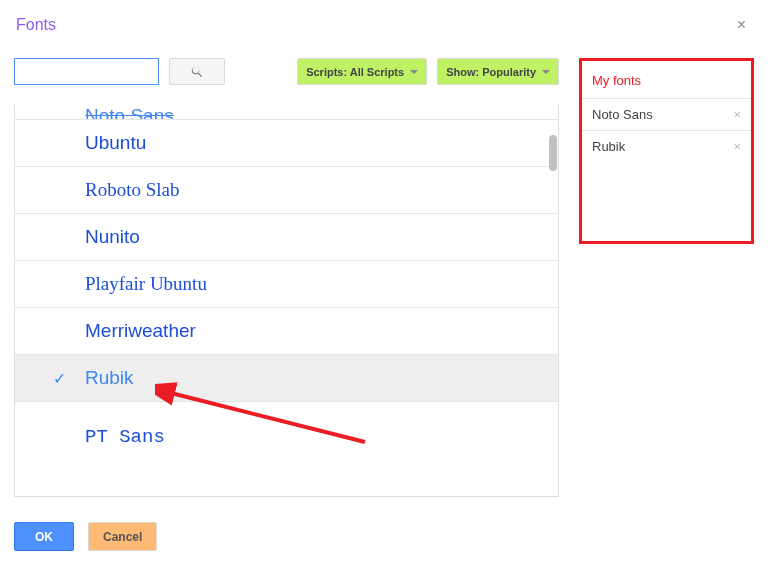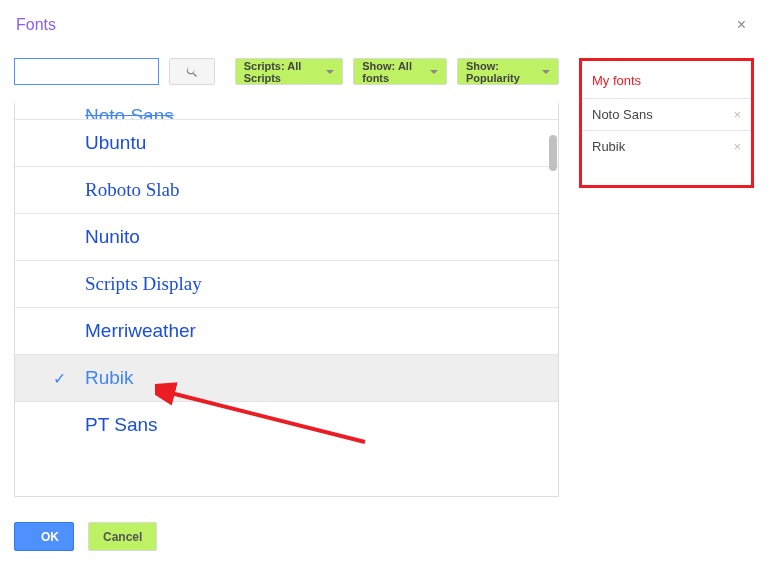--- a/index.html
+++ b/index.html
@@ -141,32 +141,32 @@
     background: #c1c1c1;
     border-radius: 4px;
   }
   
   .f-ubuntu   { font-family: Arial, sans-serif; }
   .f-roboto-slab { font-family: Georgia, serif; }
   .f-nunito   { font-family: Arial, sans-serif; }
   .f-playfair { font-family: Georgia, 'Times New Roman', serif; }
   .f-merri    { font-family: Liberation Sans, sans-serif; }
   .f-rubik    { font-family: Arial, sans-serif; }
-  .f-ptsans   { font-family: Liberation Sans, sans-serif; }
+  .f-ptsans   { font-family: Liberation Mono, monospace; align-items: flex-end; }
   .f-nunitosans{ font-family: Arial, sans-serif; }
 
   .right-col {
     width: 175px;
     margin-left: 20px;
     position: relative;
   }
   .myfonts-box {
     border: 3px solid #ec1c24;
     padding: 0;
-    height: 130px;
+    height: 186px;
   }
   .myfonts-title {
     color: #ec1c24;
     font-size: 13px;
     padding: 12px 10px 10px 10px;
   }
   .myfont-item {
     display: flex;
     justify-content: space-between;
     align-items: center;
@@ -191,30 +191,30 @@
   }
   .btn {
     height: 29px;
     min-width: 60px;
     border-radius: 2px;
     font-size: 12px;
     font-weight: bold;
     cursor: pointer;
     display: inline-flex;
     align-items: center;
-    justify-content: flex-end;
+    justify-content: center;
     padding: 0 14px;
   }
   .btn-primary {
     background: #4d90fe;
     border: 1px solid #3079ed;
     color: #fff;
   }
   .btn-default {
-    background: #bef264;
+    background: #fdba74;
     border: 1px solid #d9d9d9;
     color: #555;
   }
 
   .arrow-annotation {
     position: absolute;
     left: 155px;
     top: 380px;
     pointer-events: none;
   }
@@ -242,45 +242,41 @@
           <svg viewBox="0 0 24 24">
               <path d="M15.5 14h-.79l-.28-.27a6.471 6.471 0 001.48-5.34C15.27 5.33 12.94 3 10.06 3 6.17 3 3 6.17 3 10.06c0 2.88 2.33 5.21 5.39 5.85a6.47 6.47 0 005.34-1.48l.27.28v.79l4.99 4.99L20.49 19l-4.99-5zm-5.44 0C7.01 14 4.5 11.49 4.5 8.44S7.01 2.88 10.06 2.88 15.62 5.39 15.62 8.44 13.11 14 10.06 14z"></path>
             </svg>
         </div>
         <div class="spacer"></div>
         <div class="filter-btn">
           <span>Scripts: All Scripts</span>
           <span class="caret-down"></span>
         </div>
         <div class="filter-btn">
-          <span>Show: All fonts</span>
-          <span class="caret-down"></span>
-        </div>
-        <div class="filter-btn">
           <span>Show: Popularity</span>
           <span class="caret-down"></span>
         </div>
       </div>
 
       <div class="font-list-wrap">
         <div class="font-row partial-top">
           <span class="font-name-partial">Noto Sans</span>
         </div>
         <div id="font-rows">
             <div class="font-row f-ubuntu">
               <span>Ubuntu</span>
             </div>
             <div class="font-row f-roboto-slab">
               <span>Roboto Slab</span>
             </div>
             <div class="font-row f-nunito">
               <span>Nunito</span>
             </div>
             <div class="font-row f-playfair">
-              <span>Scripts Display</span>
+              <span>Playfair Ubuntu</span>
             </div>
             <div class="font-row f-merri">
               <span>Merriweather</span>
             </div>
             <div class="font-row f-rubik selected">
               <span class="checkmark">✓</span>
               <span>Rubik</span>
             </div>
             <div class="font-row f-ptsans">
               <span>PT Sans</span>

